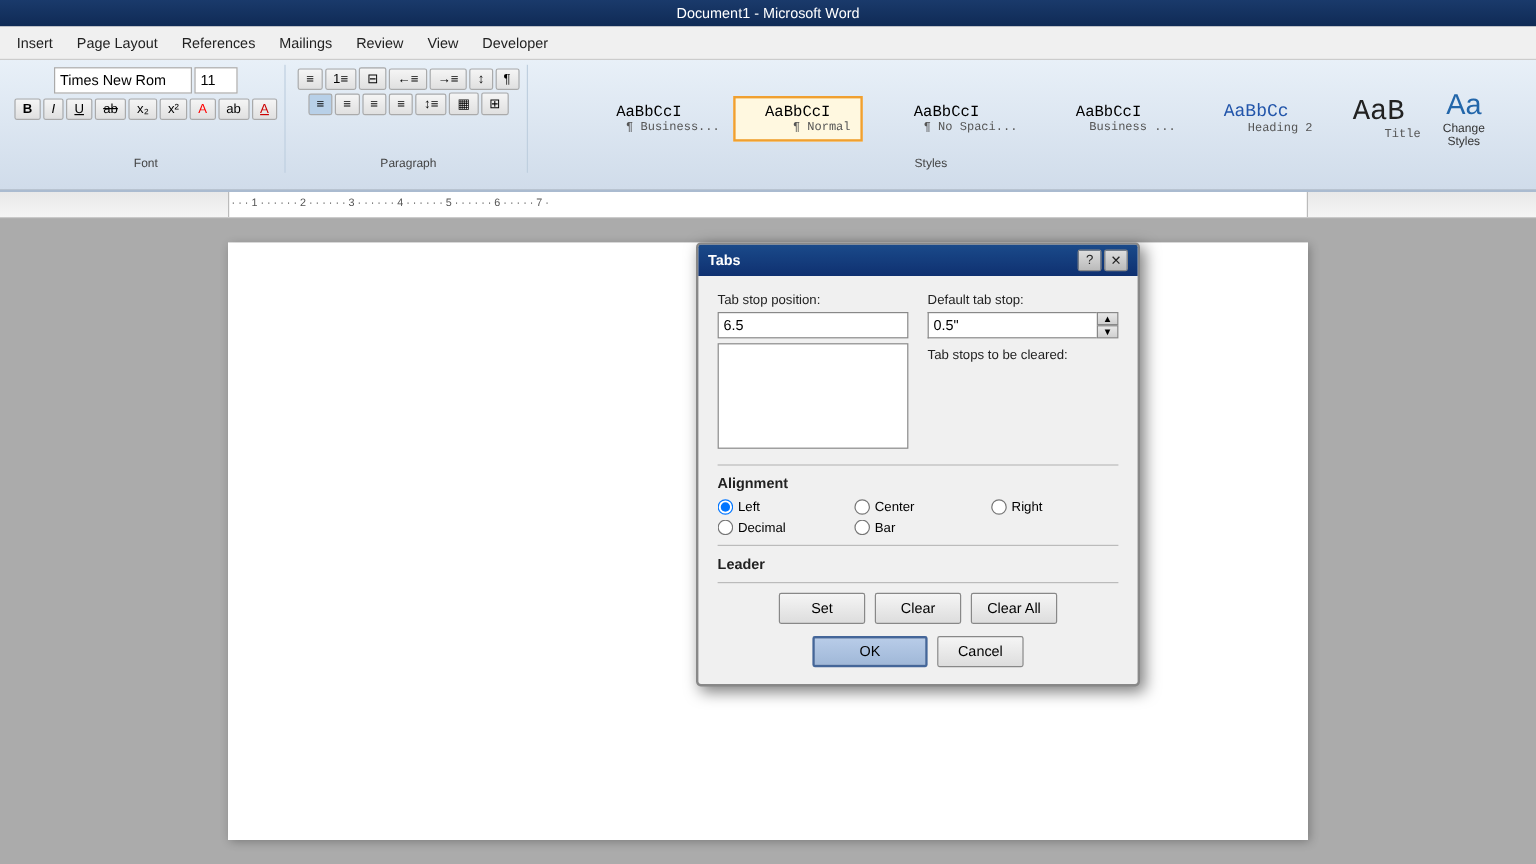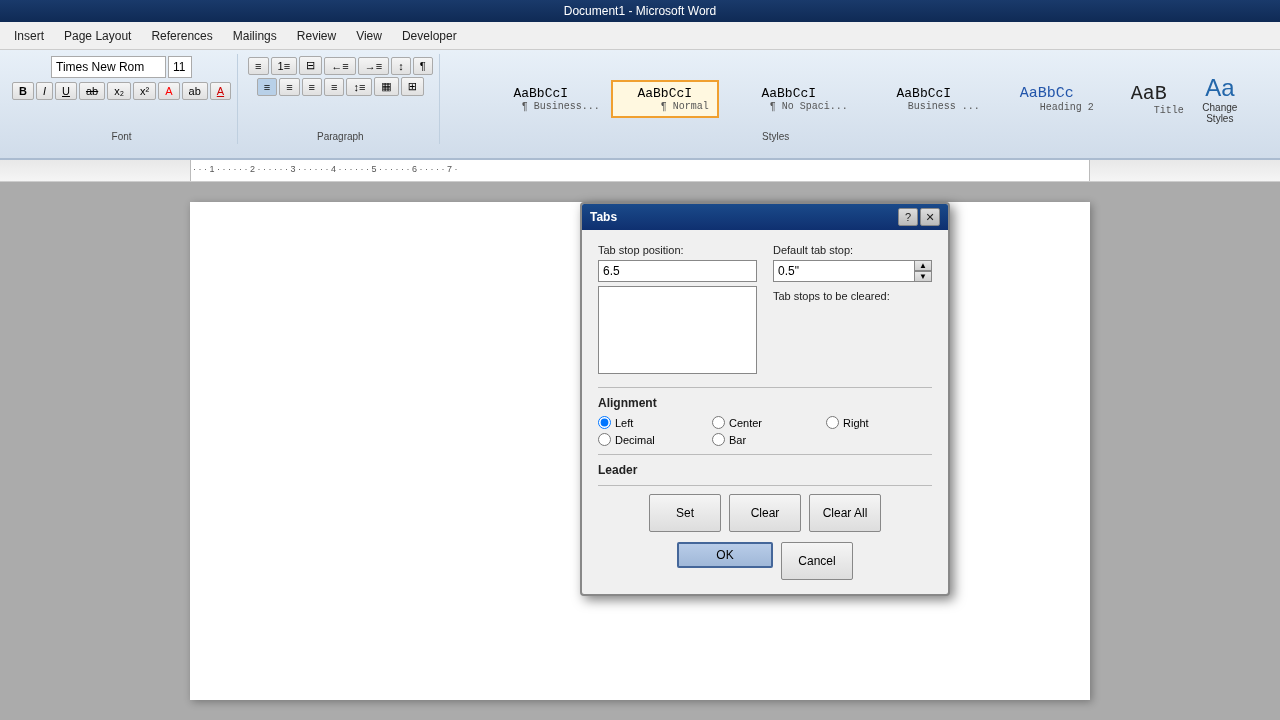--- a/index.html
+++ b/index.html
@@ -85,21 +85,21 @@
     }
     .font-name-input {
       width: 115px;
       height: 22px;
       border: 1px solid #aaa;
       background: white;
       font-size: 12px;
       padding: 0 4px;
     }
     .font-size-input {
-      width: 24px;
+      width: 36px;
       height: 22px;
       border: 1px solid #aaa;
       background: white;
       font-size: 12px;
       padding: 0 4px;
     }
     .ribbon-btn {
       padding: 2px 6px;
       font-size: 11px;
       background: linear-gradient(to bottom, #f5f5f5, #e0e0e0);
@@ -354,21 +354,21 @@
     }
 
     .dialog-button-row {
       display: flex;
       justify-content: center;
       gap: 8px;
       margin-top: 8px;
     }
     .dialog-btn {
       width: 72px;
-      height: 38px;
+      height: 26px;
       background: linear-gradient(to bottom, #f5f5f5, #ddd);
       border: 1px solid #888;
       border-radius: 2px;
       cursor: pointer;
       font-size: 12px;
     }
     .dialog-btn-ok {
       width: 96px;
       height: 26px;
       background: linear-gradient(to bottom, #b8cce8, #a0b8d8);
@@ -465,21 +465,21 @@
       </div>
       <div class="style-item">
         <span class="preview-text" style="font-size:13px;">AaBbCcI</span>
         <span class="style-label">Business ...</span>
       </div>
       <div class="style-item">
         <span class="preview-text" style="font-size:15px; color:#2255aa;">AaBbCc</span>
         <span class="style-label">Heading 2</span>
       </div>
       <div class="style-item">
-        <span class="preview-text" style="font-size:20px; color:#222;">AaB</span>
+        <span class="preview-text" style="font-size:24px; color:#222;">AaB</span>
         <span class="style-label">Title</span>
       </div>
       <div class="change-styles-btn">
         <span class="change-styles-icon">Aa</span>
         <span style="font-size:10px;">Change<br>Styles</span>
       </div>
     </div>
     <span class="ribbon-group-label" style="bottom:2px; left:40%;">Styles</span>
   </div>
 </div>

